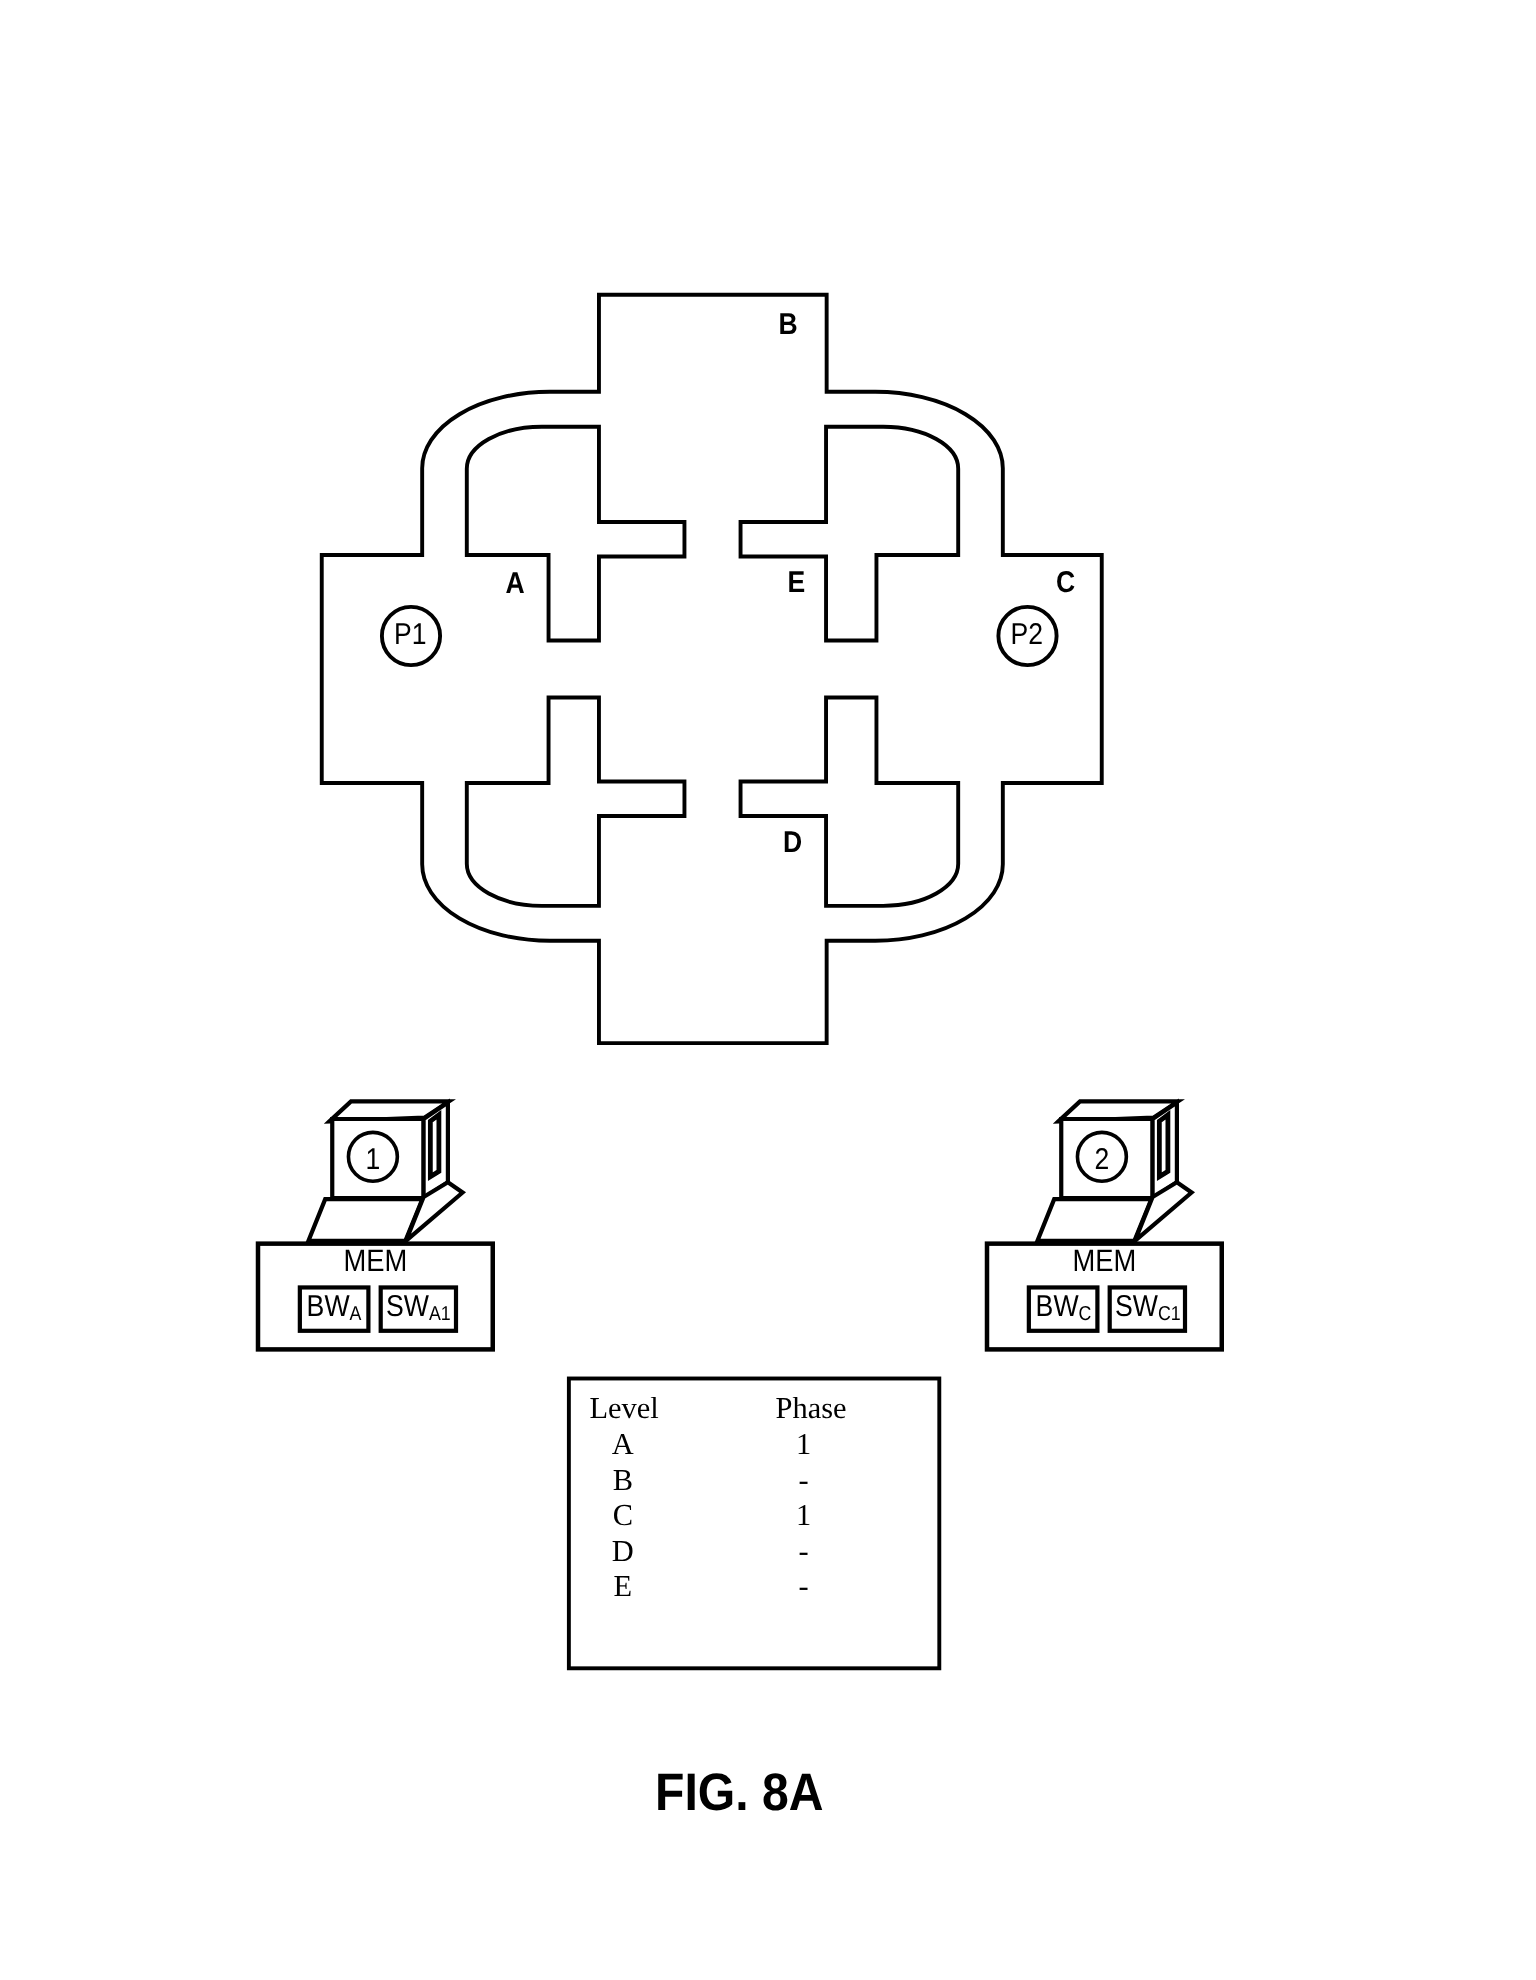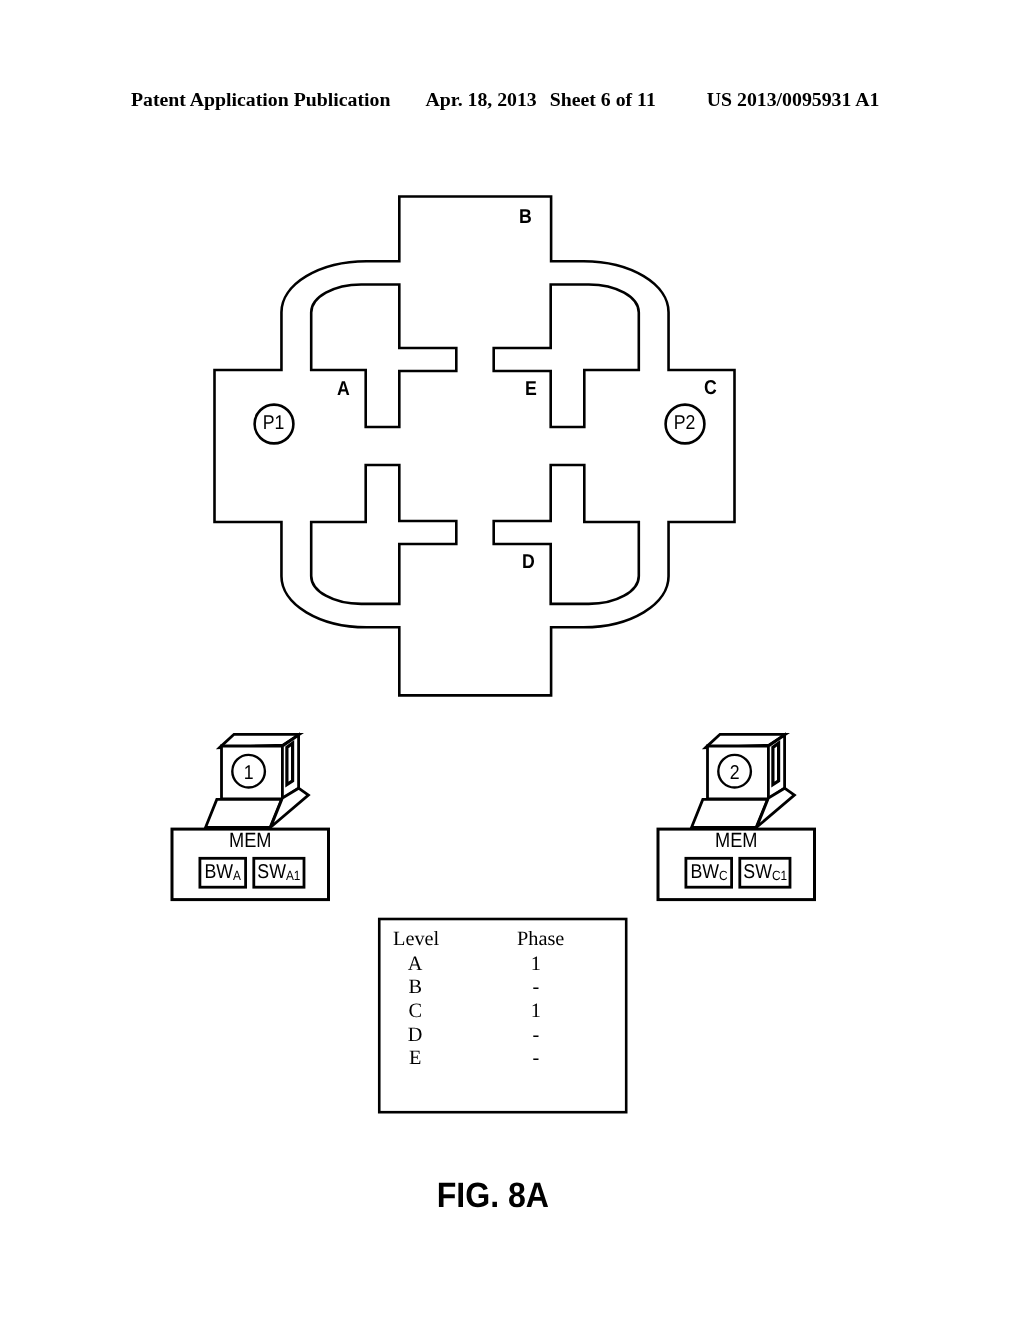--- a/index.html
+++ b/index.html
@@ -90,14 +90,13 @@
         <text class="tbl" x="415.2" y="1016.9" text-anchor="middle">C</text>
         <text class="tbl" x="535.8" y="1016.9" text-anchor="middle">1</text>
         <text class="tbl" x="415.2" y="1040.6" text-anchor="middle">D</text>
         <text class="tbl" x="535.8" y="1040.6" text-anchor="middle">-</text>
         <text class="tbl" x="415.2" y="1064.0" text-anchor="middle">E</text>
         <text class="tbl" x="535.8" y="1064.0" text-anchor="middle">-</text>
       </g>
     </g>
     <text transform="translate(492.85,0) scale(0.912,1)" class="figcap" x="0" y="1206.6" text-anchor="middle">FIG. 8A</text>
   </svg>
-  <div class="hdr"><span>Patent Application Publication</span><span class="gap" style="width:35px"></span><span>Apr. 18, 2013</span><span class="gap" style="width:13px"></span><span>Sheet 6 of 11</span><span class="gap" style="width:51px"></span><span>US 2013/0095931 A1</span></div>
 </div>
 
 </body></html>

